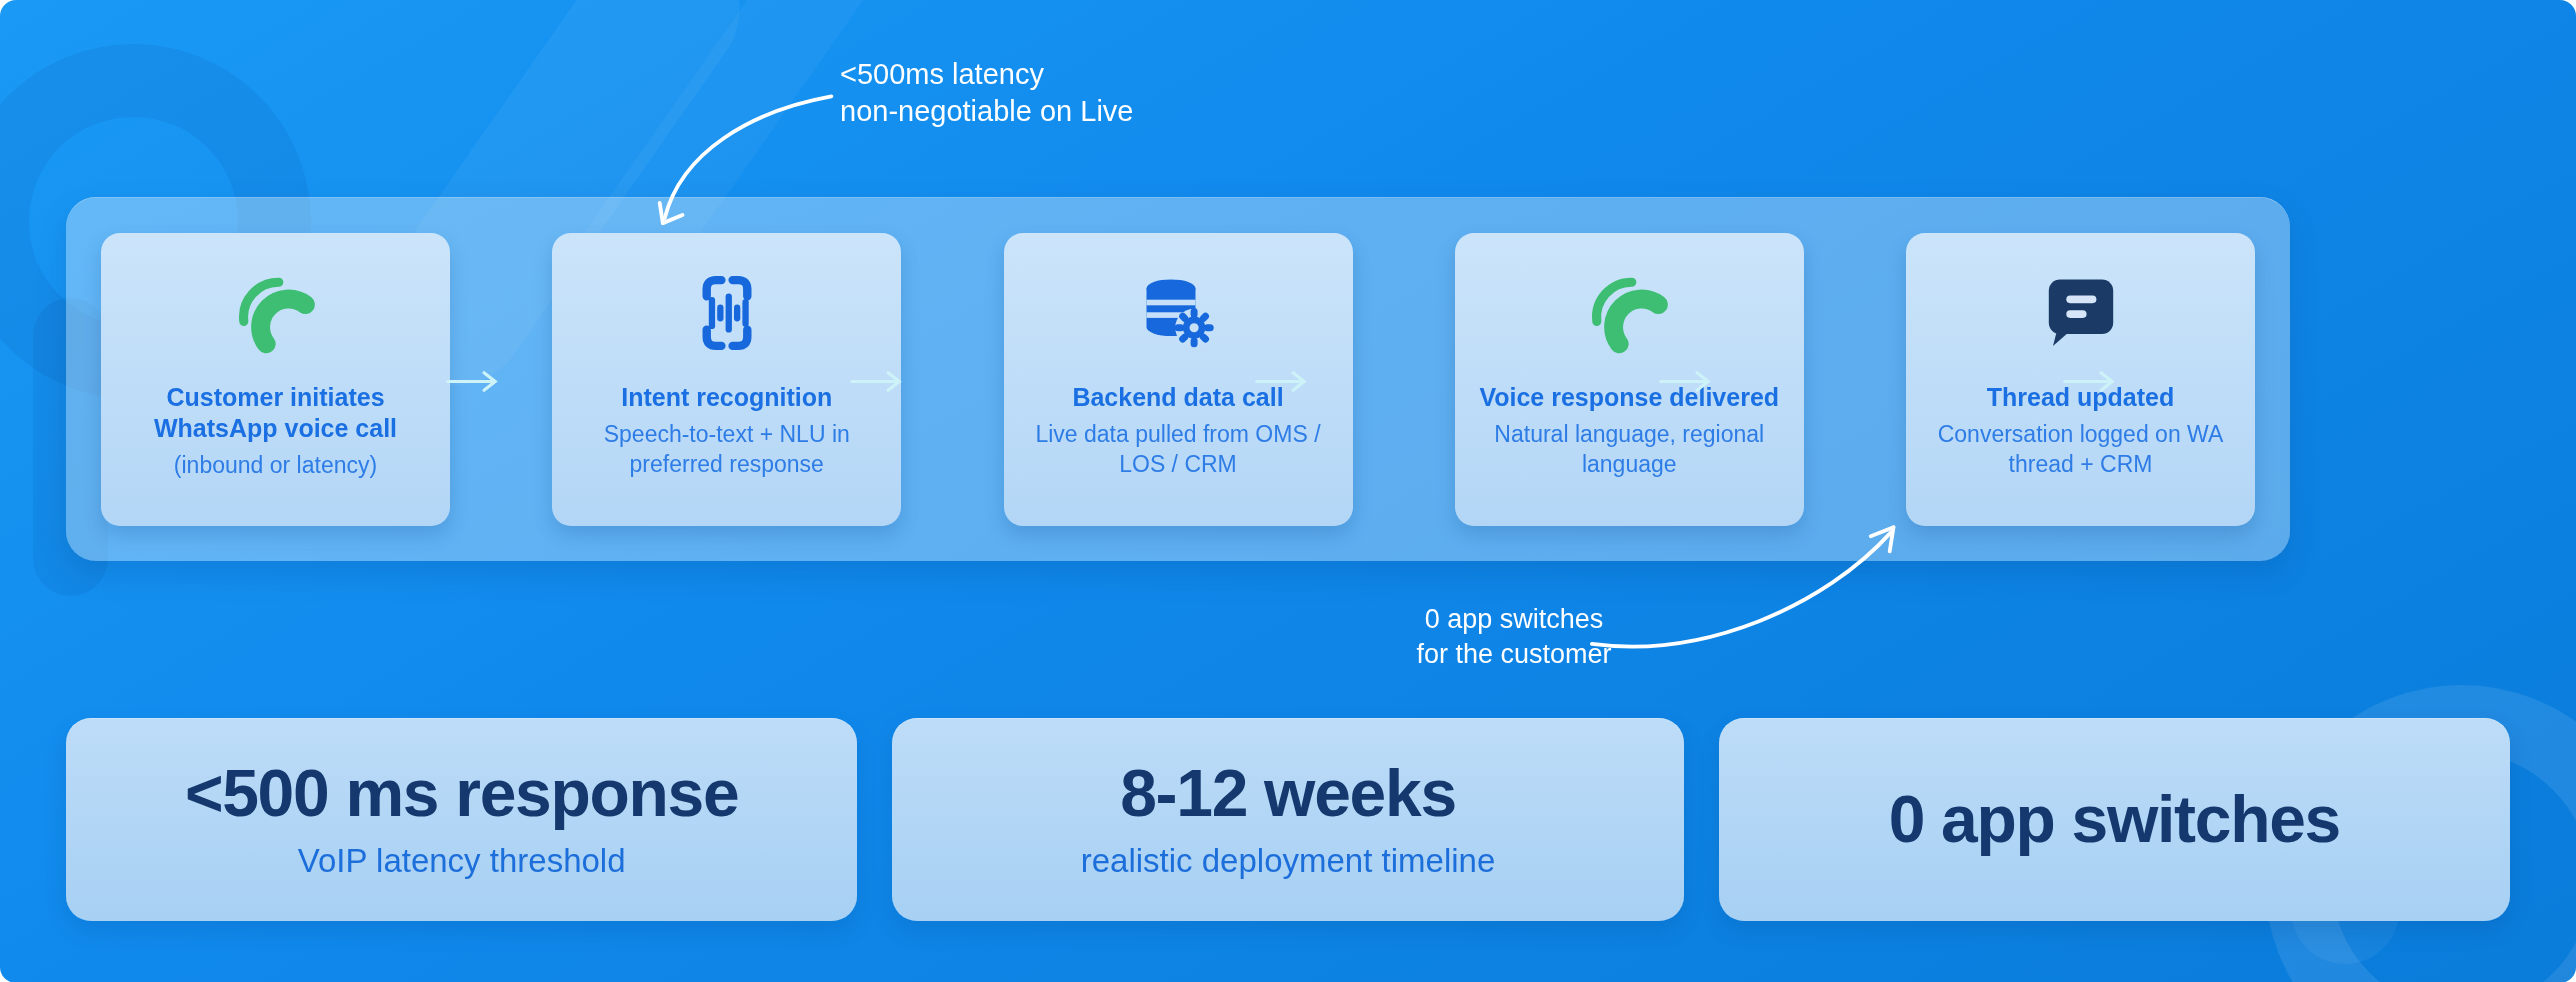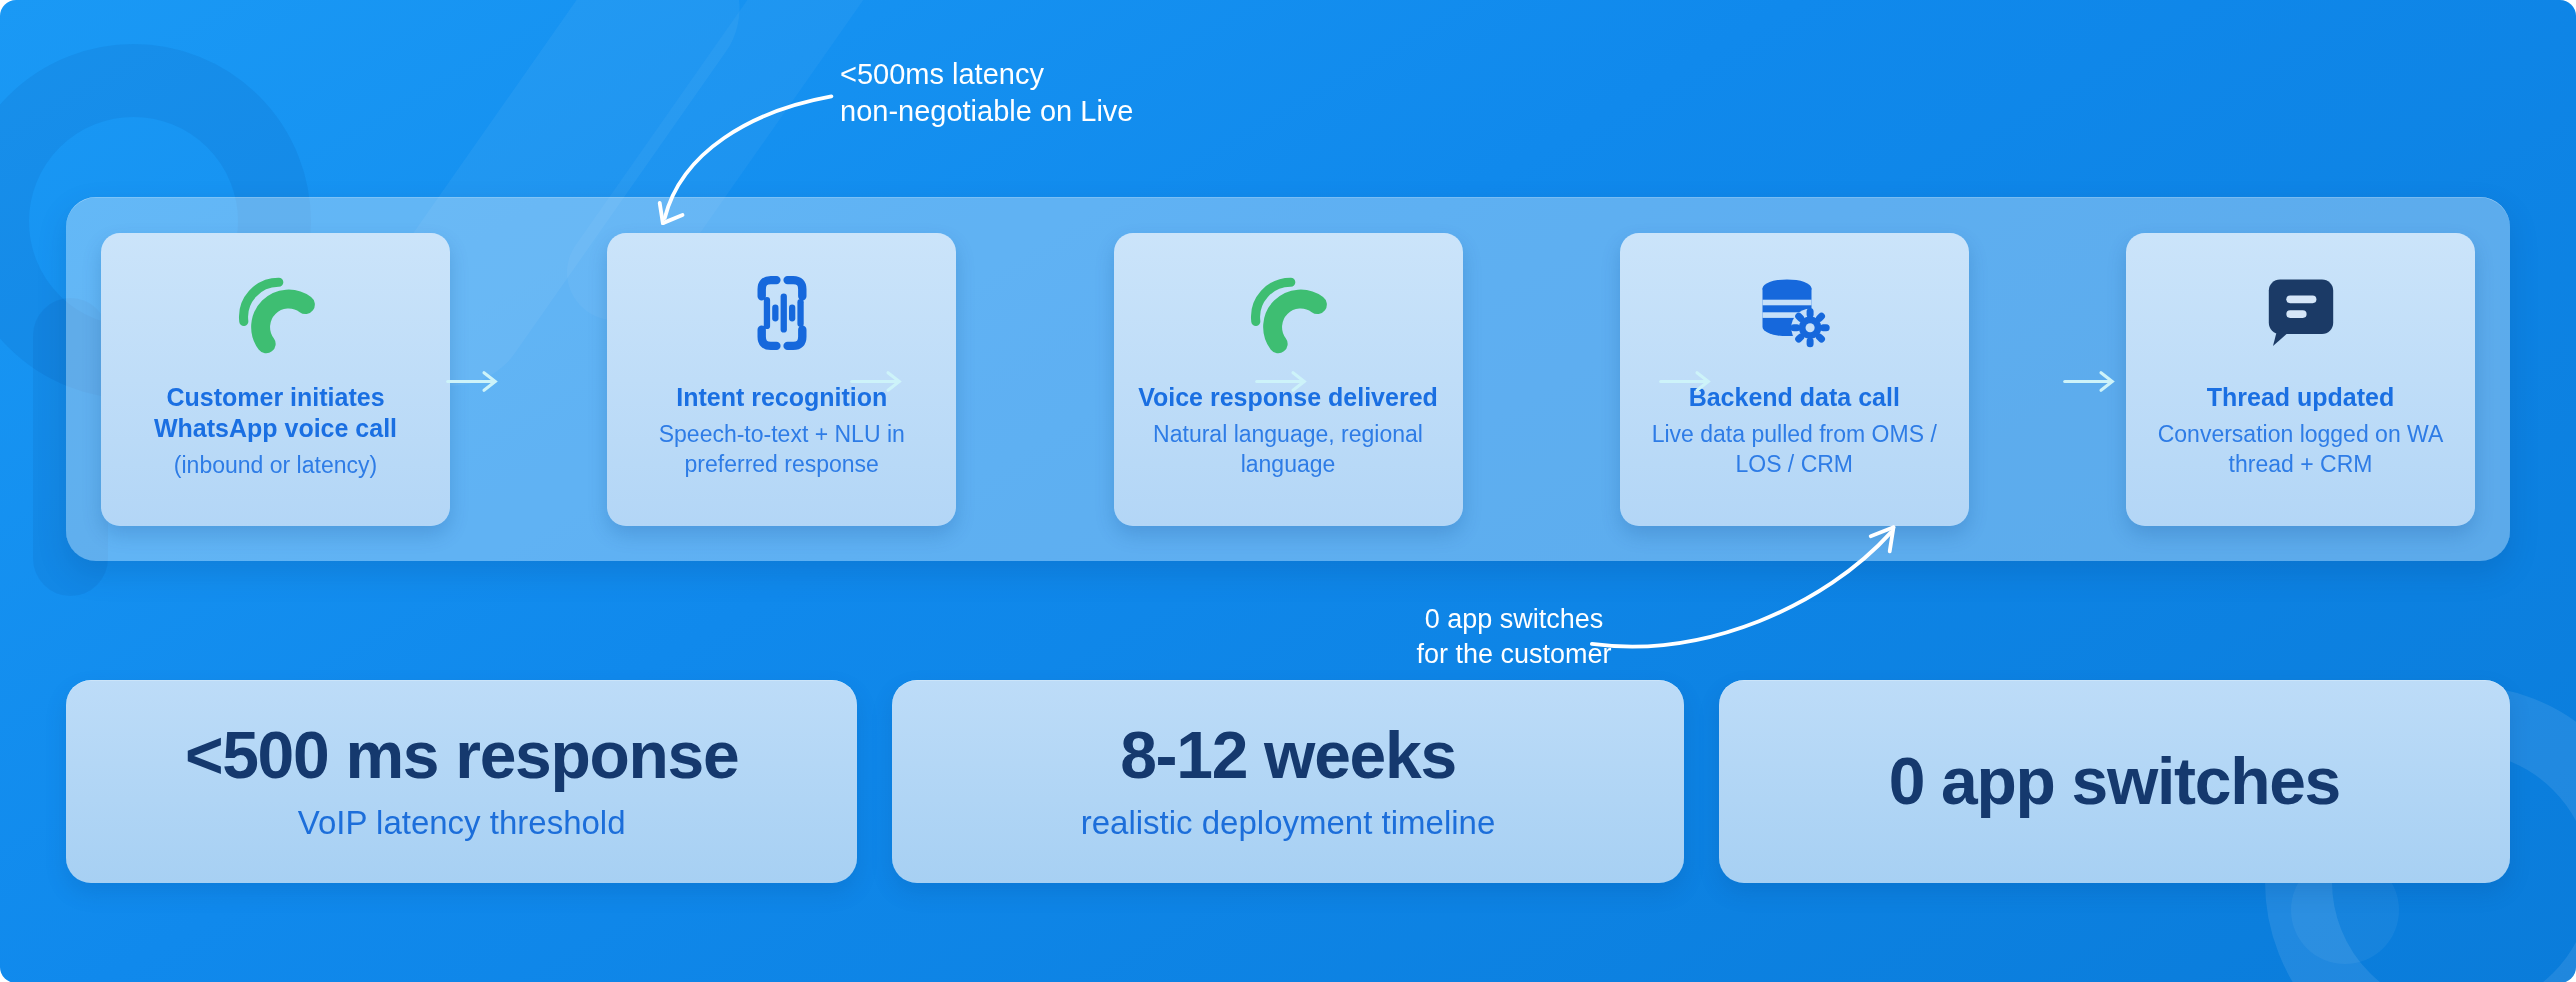--- a/index.html
+++ b/index.html
@@ -24,21 +24,21 @@
   .deco-dot-br{right:177px;bottom:19px;width:108px;height:108px;border-radius:50%;background:rgba(255,255,255,0.05);}
 
   
   .annotation{position:absolute;z-index:3;color:#ffffff;font-weight:500;}
   .annotation-top{left:840px;top:56px;font-size:29px;line-height:1.28;text-align:left;}
   .annotation-bottom{left:1381px;top:602px;width:266px;font-size:27px;line-height:1.3;text-align:center;}
   .annot-arrows{position:absolute;left:0;top:0;z-index:3;pointer-events:none;}
 
   
   .flow-band{
-    position:absolute;left:66px;top:197px;width:2444px;height:364px;z-index:2;
+    position:absolute;left:66px;top:197px;width:2224px;height:364px;z-index:2;
     border-radius:30px;
     background:rgba(255,255,255,0.33);
     box-shadow:0 12.7px 28.5px rgba(8,60,130,0.18), inset 0 0.6px 0 rgba(255,255,255,0.35);
     display:flex;justify-content:space-between;align-items:center;
     padding:36px 35px;
   }
   .step-card{
     width:349px;height:293px;
     border-radius:19px;
     background:linear-gradient(180deg,#cbe4fa 0%,#b3d6f6 100%);
@@ -49,21 +49,21 @@
   }
   .icon-wrap{height:95px;display:flex;align-items:center;justify-content:center;margin-bottom:21.5px;flex:none;}
   .step-title{font-size:25px;line-height:1.22;font-weight:700;color:#1a6fe2;}
   .step-sub{font-size:23px;line-height:1.28;font-weight:400;color:#2e7ce6;margin-top:7.6px;}
 
   .flow-arrow{position:absolute;top:172px;width:63px;height:25px;}
   .fa-1{left:379px;} .fa-2{left:783px;} .fa-3{left:1188px;} .fa-4{left:1592px;} .fa-5{left:1996px;}
 
   
   .stats-row{
-    position:absolute;left:66px;top:680px;width:2444px;height:203px;z-index:2;
+    position:absolute;left:66px;top:718px;width:2444px;height:203px;z-index:2;
     display:flex;gap:35px;
   }
   .stat-card{
     flex:1;border-radius:25px;
     background:linear-gradient(180deg,#bddcf8 0%,#a7d0f3 100%);
     box-shadow:0 10px 21.5px rgba(8,60,130,0.16), inset 0 0.6px 0 rgba(255,255,255,0.45);
     display:flex;flex-direction:column;align-items:center;justify-content:center;
     text-align:center;
   }
   .stat-value{font-size:66px;font-weight:700;letter-spacing:-1.3px;color:#15396e;line-height:1.05;}
@@ -132,32 +132,20 @@
             <rect x="34" y="37" width="9" height="46" rx="4.5"></rect>
             <rect x="46" y="48" width="9" height="24" rx="4.5"></rect>
             <rect x="58" y="32" width="9" height="56" rx="4.5"></rect>
             <rect x="70" y="48" width="9" height="24" rx="4.5"></rect>
             <rect x="82" y="40" width="9" height="40" rx="4.5"></rect>
           </g>
         </svg>
       </div>
       <div class="step-title">Intent recognition</div>
       <div class="step-sub">Speech-to-text + NLU in preferred response</div>
-    </div>
-
-    <div class="step-card">
-      <div class="icon-wrap">
-        <svg width="84" height="84" viewBox="0 0 120 120">
-          <path d="M 14,72 A 50,50 0 0 1 64,16" fill="none" stroke="#3ebe72" stroke-width="13" stroke-linecap="round"></path>
-          <path d="M 40,64 A 28,28 0 0 1 66,40" fill="none" stroke="#3ebe72" stroke-width="13" stroke-linecap="round"></path>
-          <path d="M 46,104 A 40,40 0 0 1 102,48" fill="none" stroke="#3ebe72" stroke-width="27" stroke-linecap="round"></path>
-        </svg>
-      </div>
-      <div class="step-title">Voice response delivered</div>
-      <div class="step-sub">Natural language, regional language</div>
     </div>
 
     <div class="step-card">
       <div class="icon-wrap">
         <svg width="84" height="84" viewBox="0 0 120 120">
           <ellipse cx="50" cy="25" rx="35" ry="13" fill="#1668dc"></ellipse>
           <path d="M 15,25 V 80 A 35,13 0 0 0 85,80 V 25 Z" fill="#1668dc"></path>
           <rect x="15" y="41" width="70" height="8" fill="#c6e0f9"></rect>
           <rect x="15" y="59" width="70" height="8" fill="#c6e0f9"></rect>
           <g transform="translate(83,81)">
@@ -177,20 +165,32 @@
           </g>
         </svg>
       </div>
       <div class="step-title">Backend data call</div>
       <div class="step-sub">Live data pulled from OMS / LOS / CRM</div>
     </div>
 
     <div class="step-card">
       <div class="icon-wrap">
         <svg width="84" height="84" viewBox="0 0 120 120">
+          <path d="M 14,72 A 50,50 0 0 1 64,16" fill="none" stroke="#3ebe72" stroke-width="13" stroke-linecap="round"></path>
+          <path d="M 40,64 A 28,28 0 0 1 66,40" fill="none" stroke="#3ebe72" stroke-width="13" stroke-linecap="round"></path>
+          <path d="M 46,104 A 40,40 0 0 1 102,48" fill="none" stroke="#3ebe72" stroke-width="27" stroke-linecap="round"></path>
+        </svg>
+      </div>
+      <div class="step-title">Voice response delivered</div>
+      <div class="step-sub">Natural language, regional language</div>
+    </div>
+
+    <div class="step-card">
+      <div class="icon-wrap">
+        <svg width="84" height="84" viewBox="0 0 120 120">
           <rect x="14" y="12" width="92" height="78" rx="16" fill="#1b3a66"></rect>
           <path d="M 44,86 L 20,107 L 26,84 Z" fill="#1b3a66"></path>
           <rect x="39" y="35" width="43" height="11" rx="5.5" fill="#d6e6f8"></rect>
           <rect x="39" y="56" width="29" height="11" rx="5.5" fill="#d6e6f8"></rect>
         </svg>
       </div>
       <div class="step-title">Thread updated</div>
       <div class="step-sub">Conversation logged on WA thread + CRM</div>
     </div>
 

